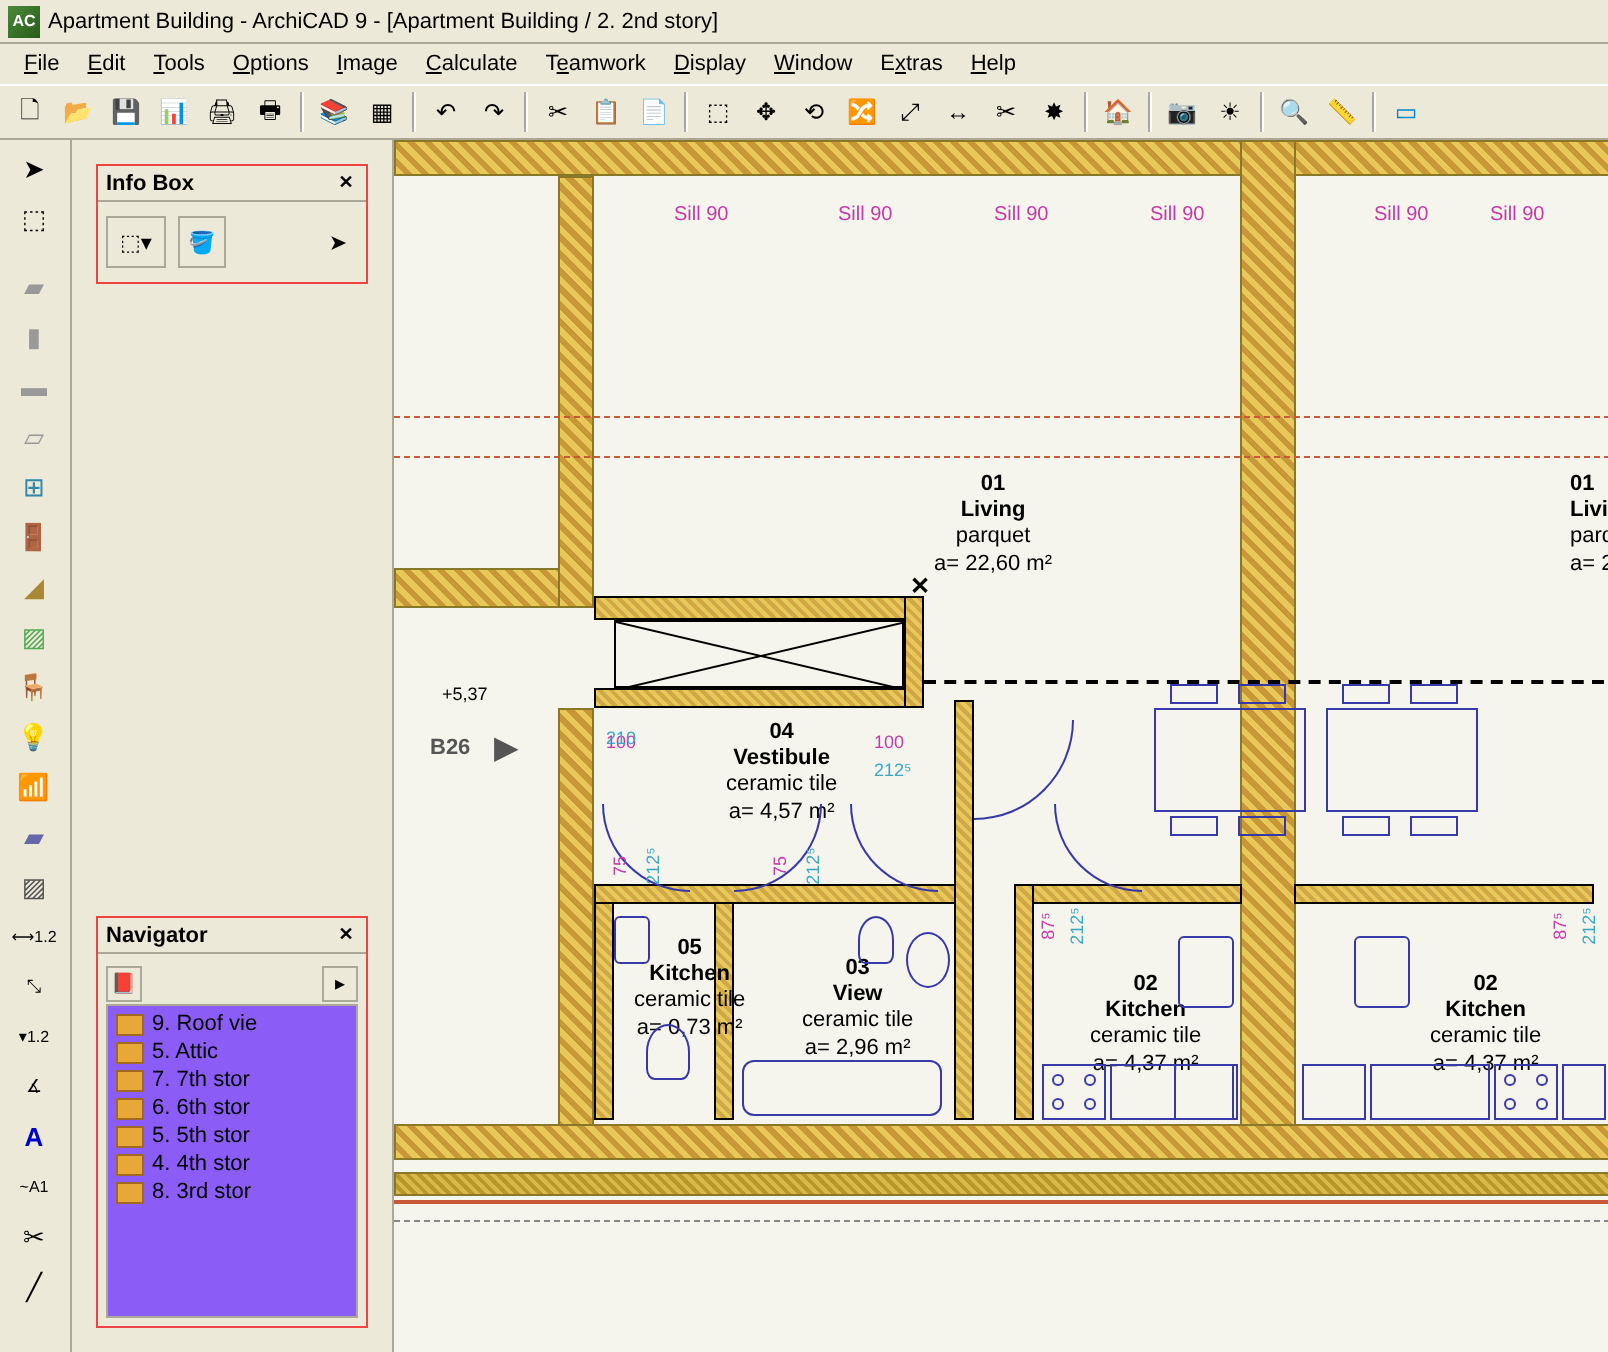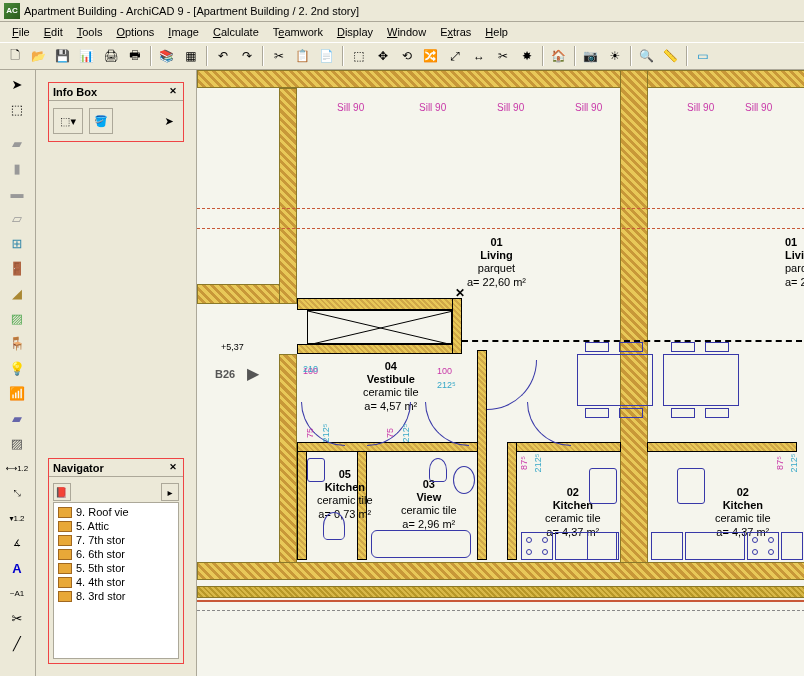--- a/index.html
+++ b/index.html
@@ -21,21 +21,21 @@
 .panel-close{width:12px;height:12px;cursor:pointer;font-size:9px;text-align:center}
 .infobox-body{height:40px;padding:4px;display:flex;align-items:center;gap:6px}
 .ib-icon{width:30px;height:26px;border:1px solid #aca899;display:flex;align-items:center;justify-content:center;font-size:11px}
 .spacer{flex:1}
 .nav-body{padding:4px;height:186px;display:flex;flex-direction:column}
 .nav-top{display:flex;gap:4px;align-items:center;padding:2px 0}
 .nav-icon{width:18px;height:18px;border:1px solid #aca899;display:flex;align-items:center;justify-content:center;font-size:10px;cursor:pointer}
 .nav-tabs{display:flex;margin-top:4px}
 .nav-tab{padding:3px 8px;border:1px solid #aca899;background:#ece9d8;cursor:pointer;font-size:10px}
 .nav-tab.active{background:#fff;border-bottom:1px solid #fff}
-.nav-list{flex:1;background:#ffffff;border:1px solid #aca899;margin-top:-1px;overflow:auto;padding:2px}
+.nav-list{flex:1;background:#8b5cf6;border:1px solid #aca899;margin-top:-1px;overflow:auto;padding:2px}
 .nav-item{display:flex;align-items:center;gap:4px;padding:1px 2px;cursor:pointer;font-size:10px;white-space:nowrap;overflow:hidden}
 .folder-icon{width:14px;height:11px;background:#e8a838;border:1px solid #a06820;flex-shrink:0}
 .canvas{flex:1;position:relative;background:#f5f5ed;overflow:hidden;border-left:1px solid #aca899}
 .hatch{position:absolute;background:repeating-linear-gradient(45deg,#e8c858 0,#e8c858 3px,#c89838 3px,#c89838 6px);border:1px solid #8a7828}
 .wall{position:absolute;background:repeating-linear-gradient(45deg,#e8c858 0,#e8c858 2px,#d0a848 2px,#d0a848 4px);border:1px solid #000}
 .room-label{position:absolute;color:#2a9a2a;font-size:10px;text-align:center;line-height:1.2}
 .room-label b{font-weight:bold}
 .dim{position:absolute;color:#c838a8;font-size:9px}
 .dim.cyan{color:#38a8c8}
 .sill{position:absolute;color:#c838a8;font-size:10px}

